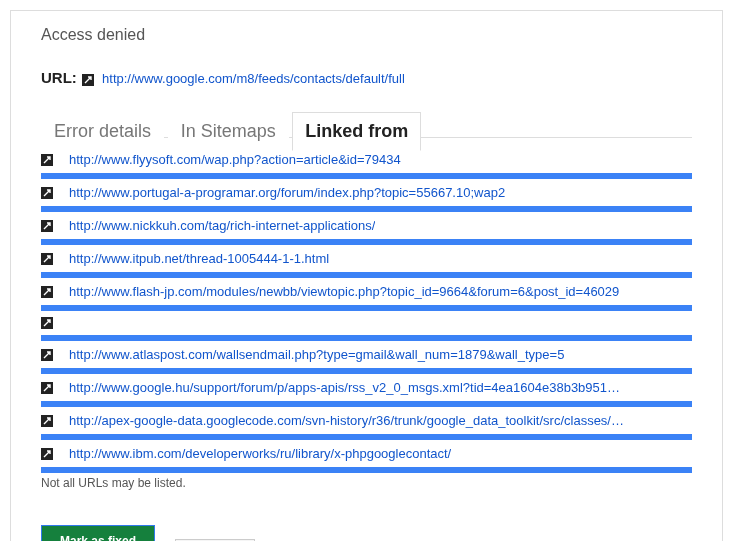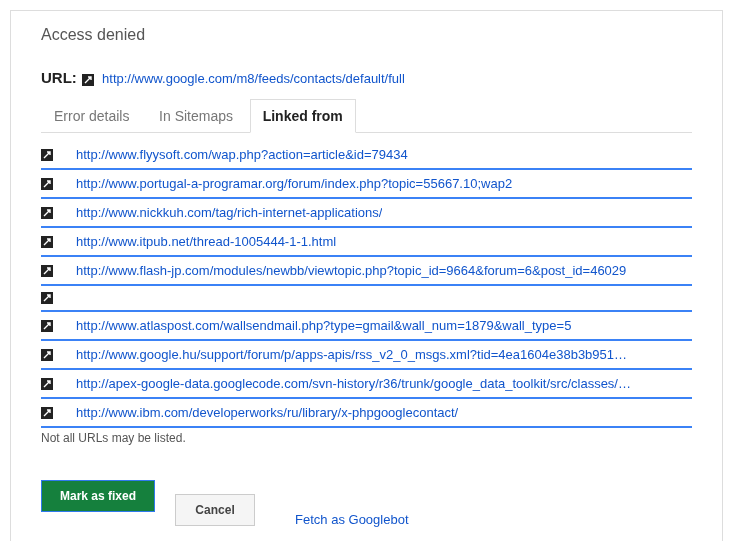--- a/index.html
+++ b/index.html
@@ -4,24 +4,24 @@
   <style>
     * { box-sizing: border-box; margin: 0; padding: 0; }
     body { font-family: Arial, sans-serif; font-size: 13px; color: #222; background: #fff; width: 733px; height: 541px; position: relative; }
     .panel { background: #fff; border: 1px solid #ddd; margin: 10px; padding: 15px 30px 20px 30px; }
     .title { font-size: 16px; color: #555; font-weight: normal; margin-bottom: 25px; }
     .url-row { margin-bottom: 12px; }
     .url-label { display: inline-block; font-weight: bold; font-size: 15px; color: #222; margin-right: 2px; }
     .url-link { color: #1155cc; text-decoration: none; font-size: 13px; margin-left: 4px; }
     .ext-icon { display: inline-block; width: 12px; height: 12px; vertical-align: middle; }
     .tabs { border-bottom: 1px solid #ddd; }
-    .tab { display: inline-block; padding: 8px 12px; font-size: 14px; color: #777; cursor: pointer; border: 1px solid transparent; border-bottom: none; position: relative; top: 1px; background: #fff; }
+    .tab { display: inline-block; padding: 8px 12px; font-size: 18px; color: #777; cursor: pointer; border: 1px solid transparent; border-bottom: none; position: relative; top: 14px; background: #fff; }
     .tab.active { color: #222; font-weight: bold; border: 1px solid #ddd; border-bottom: 1px solid #fff; }
     .list { margin-top: 8px; }
-    .list-row { display: flex; align-items: center; padding: 6px 0; border-bottom: 2px solid #3b82f6; gap: 23px; text-align: center; }
+    .list-row { display: flex; align-items: center; padding: 6px 0; border-bottom: 6px solid #3b82f6; gap: 16px; text-align: center; }
     .list-row .ext-icon { flex-shrink: 0; }
     .list-row a { color: #1155cc; text-decoration: none; font-size: 13px; white-space: nowrap; overflow: hidden; text-overflow: ellipsis; }
     .note { font-size: 12px; color: #555; margin-top: 3px; margin-bottom: 20px; }
     .actions { display: flex; align-items: center; gap: 20px; }
     .btn { display: inline-block; padding: 8px 18px; font-size: 12px; font-weight: bold; border: 1px solid; cursor: pointer; min-width: 80px; text-align: center; }
     .btn-primary { background: #15803d; color: #fff; border-color: #3079ed; }
     .btn-secondary { background: #f5f5f5; color: #444; border-color: #ccc; margin-top: 28px; }
     .fetch-link { color: #1155cc; text-decoration: none; font-size: 13px; margin-left: 20px; margin-top: 47px; }
   </style>
 </head>

